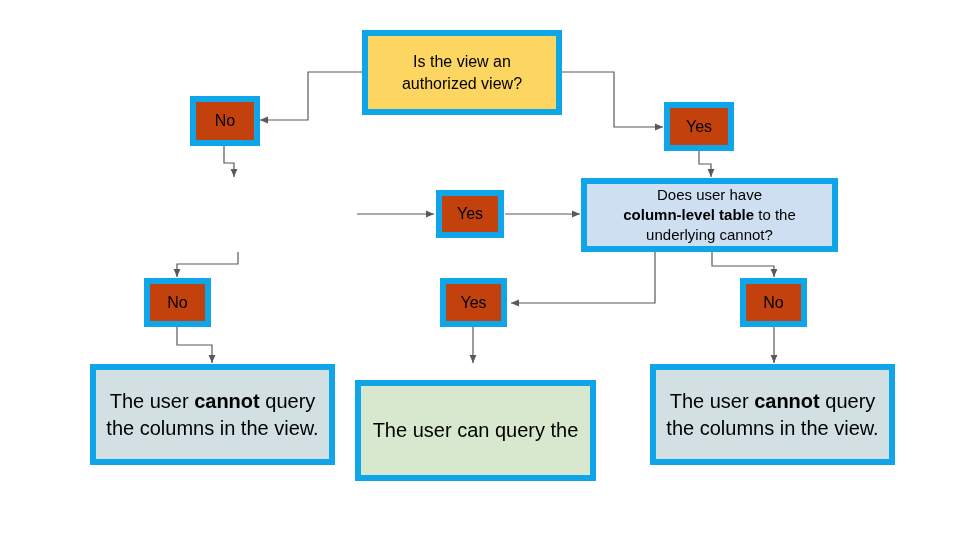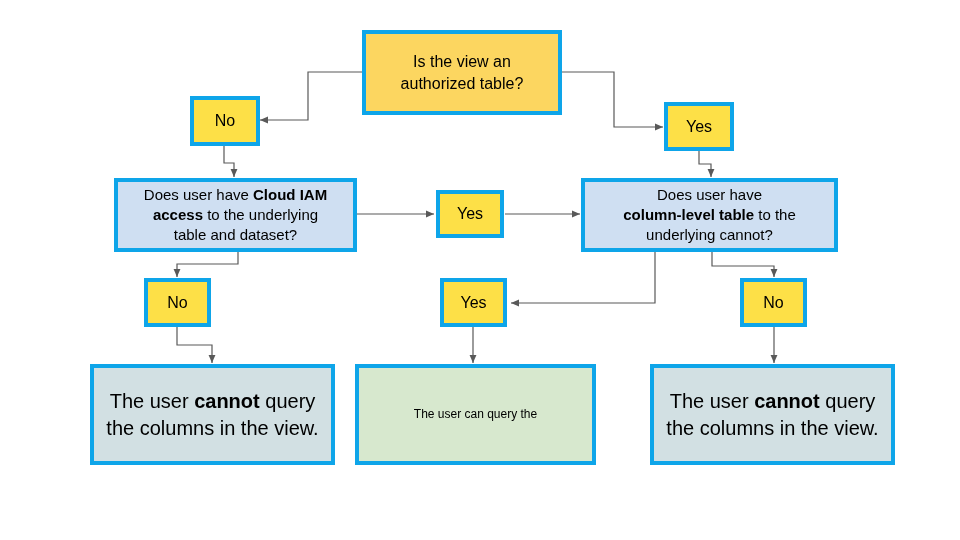--- a/index.html
+++ b/index.html
@@ -22,21 +22,21 @@
   svg.flow-canvas {
     position: absolute;
     top: 0;
     left: 0;
     width: 960px;
     height: 540px;
   }
   .node {
     position: absolute;
     box-sizing: border-box;
-    border: 4px solid #0ea5e9;
+    border: 6px solid #0ea5e9;
     display: flex;
     align-items: center;
     justify-content: center;
     text-align: center;
     color: #000000;
     font-family: "Liberation Sans", sans-serif;
   }
   .node-text {
     display: block;
     line-height: 1.32;
@@ -44,30 +44,31 @@
   }
   .decision-start {
     background: #FCD660;
     font-size: 16px;
   }
   .decision-blue {
     background: #CFDFF2;
     font-size: 15px;
   }
   .branch {
-    background: #fde047;
+    background: #c2410c;
     font-size: 16px;
   }
   .result-gray {
     background: #D2E0E3;
     font-size: 20px;
   }
   .result-green {
     background: #D7E8CE;
-    font-size: 12px;
+    font-size: 20px;
+    margin-top: 16px;
   }
   .node-text b {
     font-weight: bold;
   }
 </style>
 </head>
 <body>
 
 <div id="flow-root">
 
@@ -121,34 +122,31 @@
     <g>
       <path d="M473,327 L473,363" fill="none" stroke="#595959" stroke-width="1.2" marker-end="url(#arrowhead)"></path>
     </g>
 
     <g>
       <path d="M774,327 L774,363" fill="none" stroke="#595959" stroke-width="1.2" marker-end="url(#arrowhead)"></path>
     </g>
   </svg>
 
   <div class="node decision-start" style="left:362px; top:30px; width:200px; height:85px;">
-    <span class="node-text"><span>Is the view an</span><br><span>authorized table?</span></span>
+    <span class="node-text"><span>Is the view an</span><br><span>authorized view?</span></span>
   </div>
 
   <div class="node branch" style="left:190px; top:96px; width:70px; height:50px;">
     <span class="node-text">No</span>
   </div>
 
   <div class="node branch" style="left:664px; top:102px; width:70px; height:49px;">
     <span class="node-text">Yes</span>
   </div>
 
-  <div class="node decision-blue" style="left:114px; top:178px; width:243px; height:74px;">
-    <span class="node-text"><span>Does user have </span><b>Cloud IAM</b><br><b>access</b><span> to the underlying</span><br><span>table and dataset?</span></span>
-  </div>
 
   <div class="node branch" style="left:436px; top:190px; width:68px; height:48px;">
     <span class="node-text">Yes</span>
   </div>
 
   <div class="node decision-blue" style="left:581px; top:178px; width:257px; height:74px;">
     <span class="node-text"><span>Does user have</span><br><b>column-level table</b><span> to the</span><br><span>underlying cannot?</span></span>
   </div>
 
   <div class="node branch" style="left:144px; top:278px; width:67px; height:49px;">

